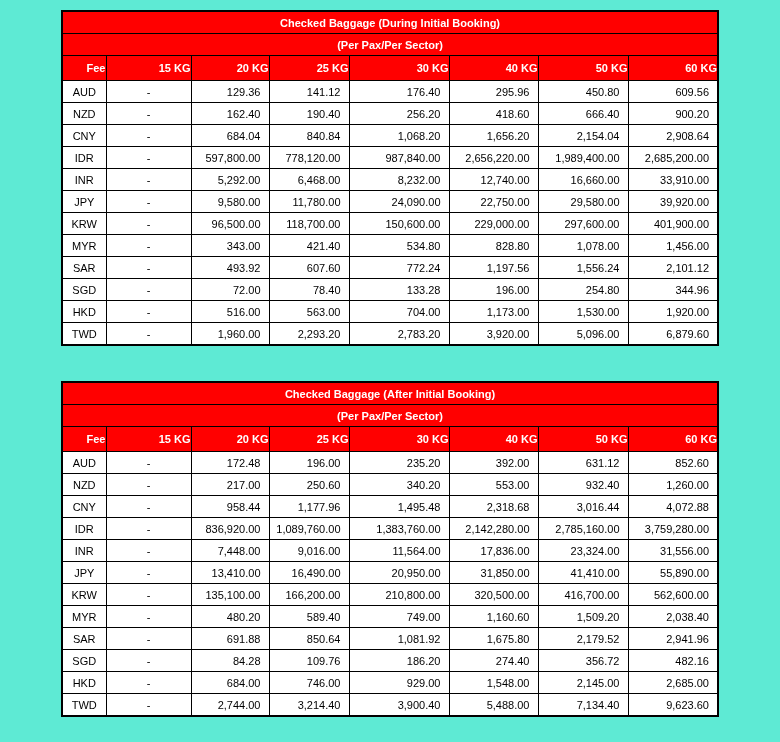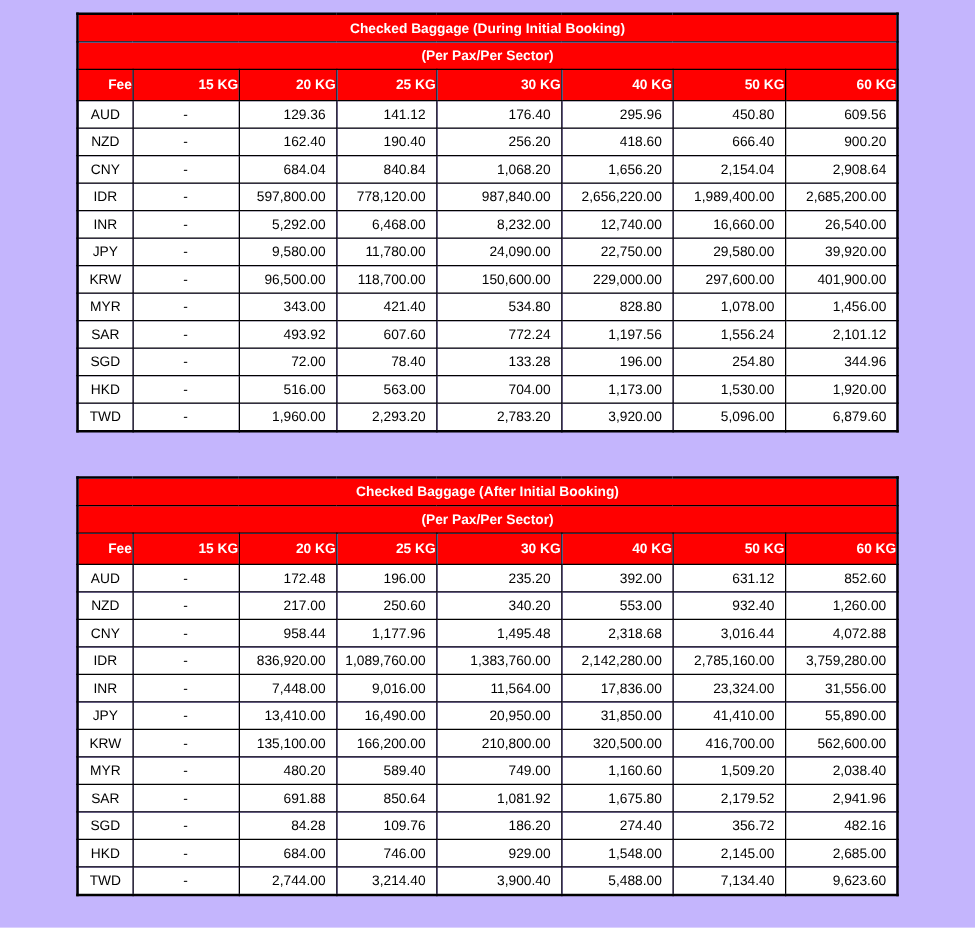--- a/index.html
+++ b/index.html
@@ -4,21 +4,21 @@
 <style>
   html, body {
     margin: 0;
     padding: 0;
     background: #ffffff;
     font-family: "Liberation Sans", sans-serif;
   }
   .page {
     width: 780px;
     height: 742px;
-    background: #c4b5fd;
+    background: #5eead4;
     box-sizing: border-box;
     padding: 10px 0 0 61px;
   }
   table.fee-table {
     border-collapse: collapse;
     table-layout: fixed;
     width: 656px;
     border: 2px solid #000000;
   }
   table.fee-table.second {
@@ -148,21 +148,21 @@
           <td>2,685,200.00</td>
         </tr>
         <tr>
           <td>INR</td>
           <td>-</td>
           <td>5,292.00</td>
           <td>6,468.00</td>
           <td>8,232.00</td>
           <td>12,740.00</td>
           <td>16,660.00</td>
-          <td>26,540.00</td>
+          <td>33,910.00</td>
         </tr>
         <tr>
           <td>JPY</td>
           <td>-</td>
           <td>9,580.00</td>
           <td>11,780.00</td>
           <td>24,090.00</td>
           <td>22,750.00</td>
           <td>29,580.00</td>
           <td>39,920.00</td>

